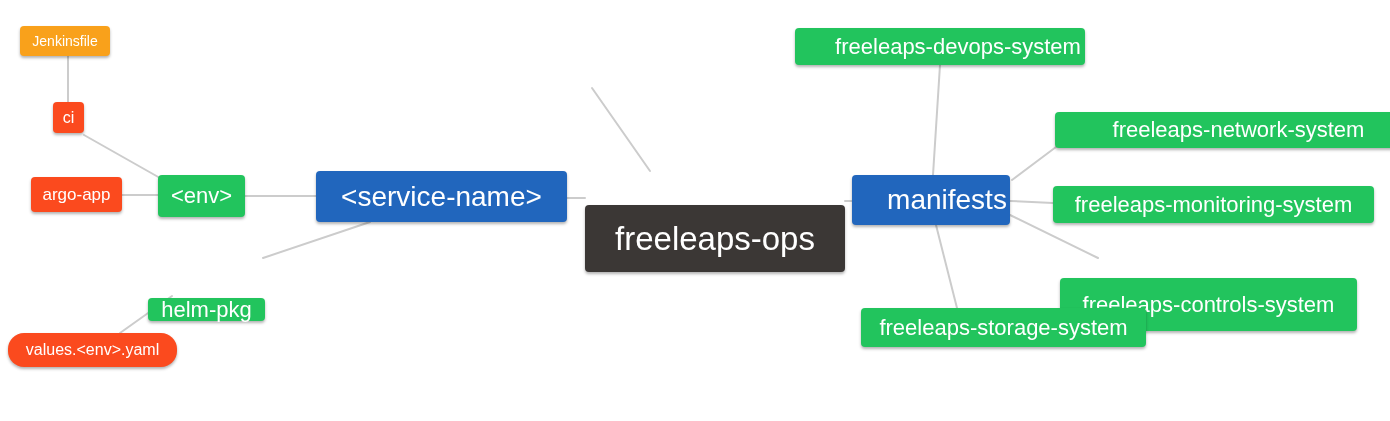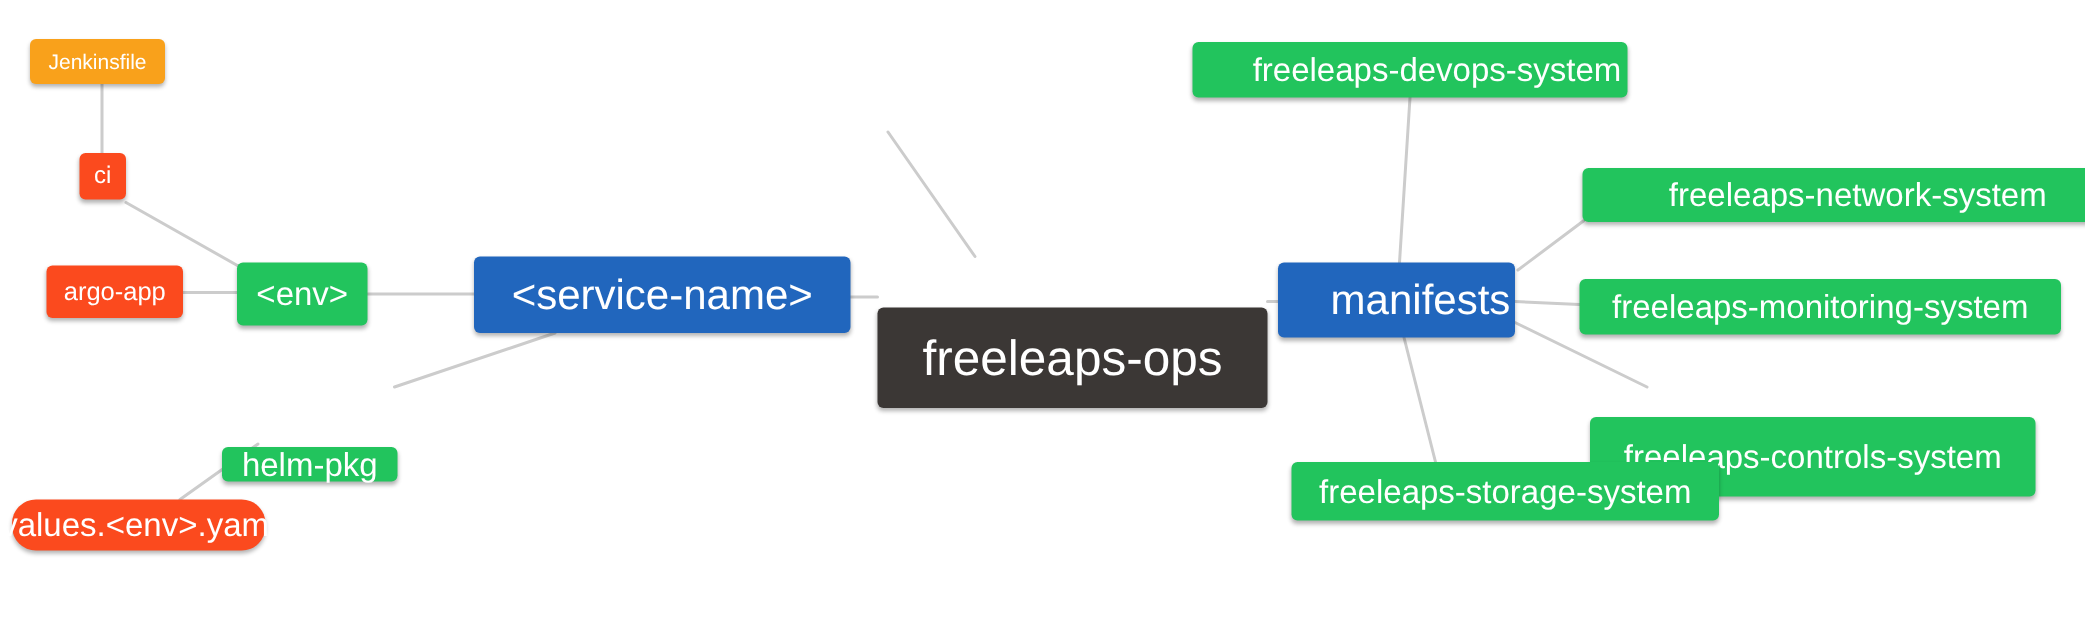--- a/index.html
+++ b/index.html
@@ -74,21 +74,21 @@
   <div class="node green" style="left:158px;  top:175px; width:87px;  height:42px; font-size:22px;">&lt;env&gt;</div>
 
   <div class="node green" style="left:148px;  top:257px; width:117px; height:23px; font-size:22px;margin-top:41px;">helm-pkg</div>
 
   <div class="node red" style="left:53px;   top:102px; width:31px;  height:31px; font-size:16px;">ci</div>
 
   <div class="node orange" style="left:20px;   top:26px;  width:90px;  height:30px; font-size:14px;">Jenkinsfile</div>
 
   <div class="node red" style="left:31px;   top:177px; width:91px;  height:35px; font-size:17px;">argo-app</div>
 
-  <div class="node red" style="left:8px;    top:333px; width:169px; height:34px; font-size:22px;border-radius:16px;">values.&lt;env&gt;.yaml</div>
+  <div class="node red" style="left:8px;    top:333px; width:169px; height:34px; font-size:16px;border-radius:16px;">values.&lt;env&gt;.yaml</div>
 
   <div class="node green" style="left:795px;  top:28px;  width:290px; height:37px; font-size:22px;padding-left:36px;">freeleaps-devops-system</div>
 
   <div class="node green" style="left:1055px; top:112px; width:343px; height:36px; font-size:22px;padding-left:24px;">freeleaps-network-system</div>
 
   <div class="node green" style="left:1053px; top:186px; width:321px; height:37px; font-size:22px;">freeleaps-monitoring-system</div>
 
   <div class="node green" style="left:1060px; top:258px; width:297px; height:53px; font-size:22px;margin-top:20px;">freeleaps-controls-system</div>
 
   <div class="node green" style="left:815px;  top:308px; width:285px; height:39px; font-size:22px;margin-left:46px;">freeleaps-storage-system</div>

